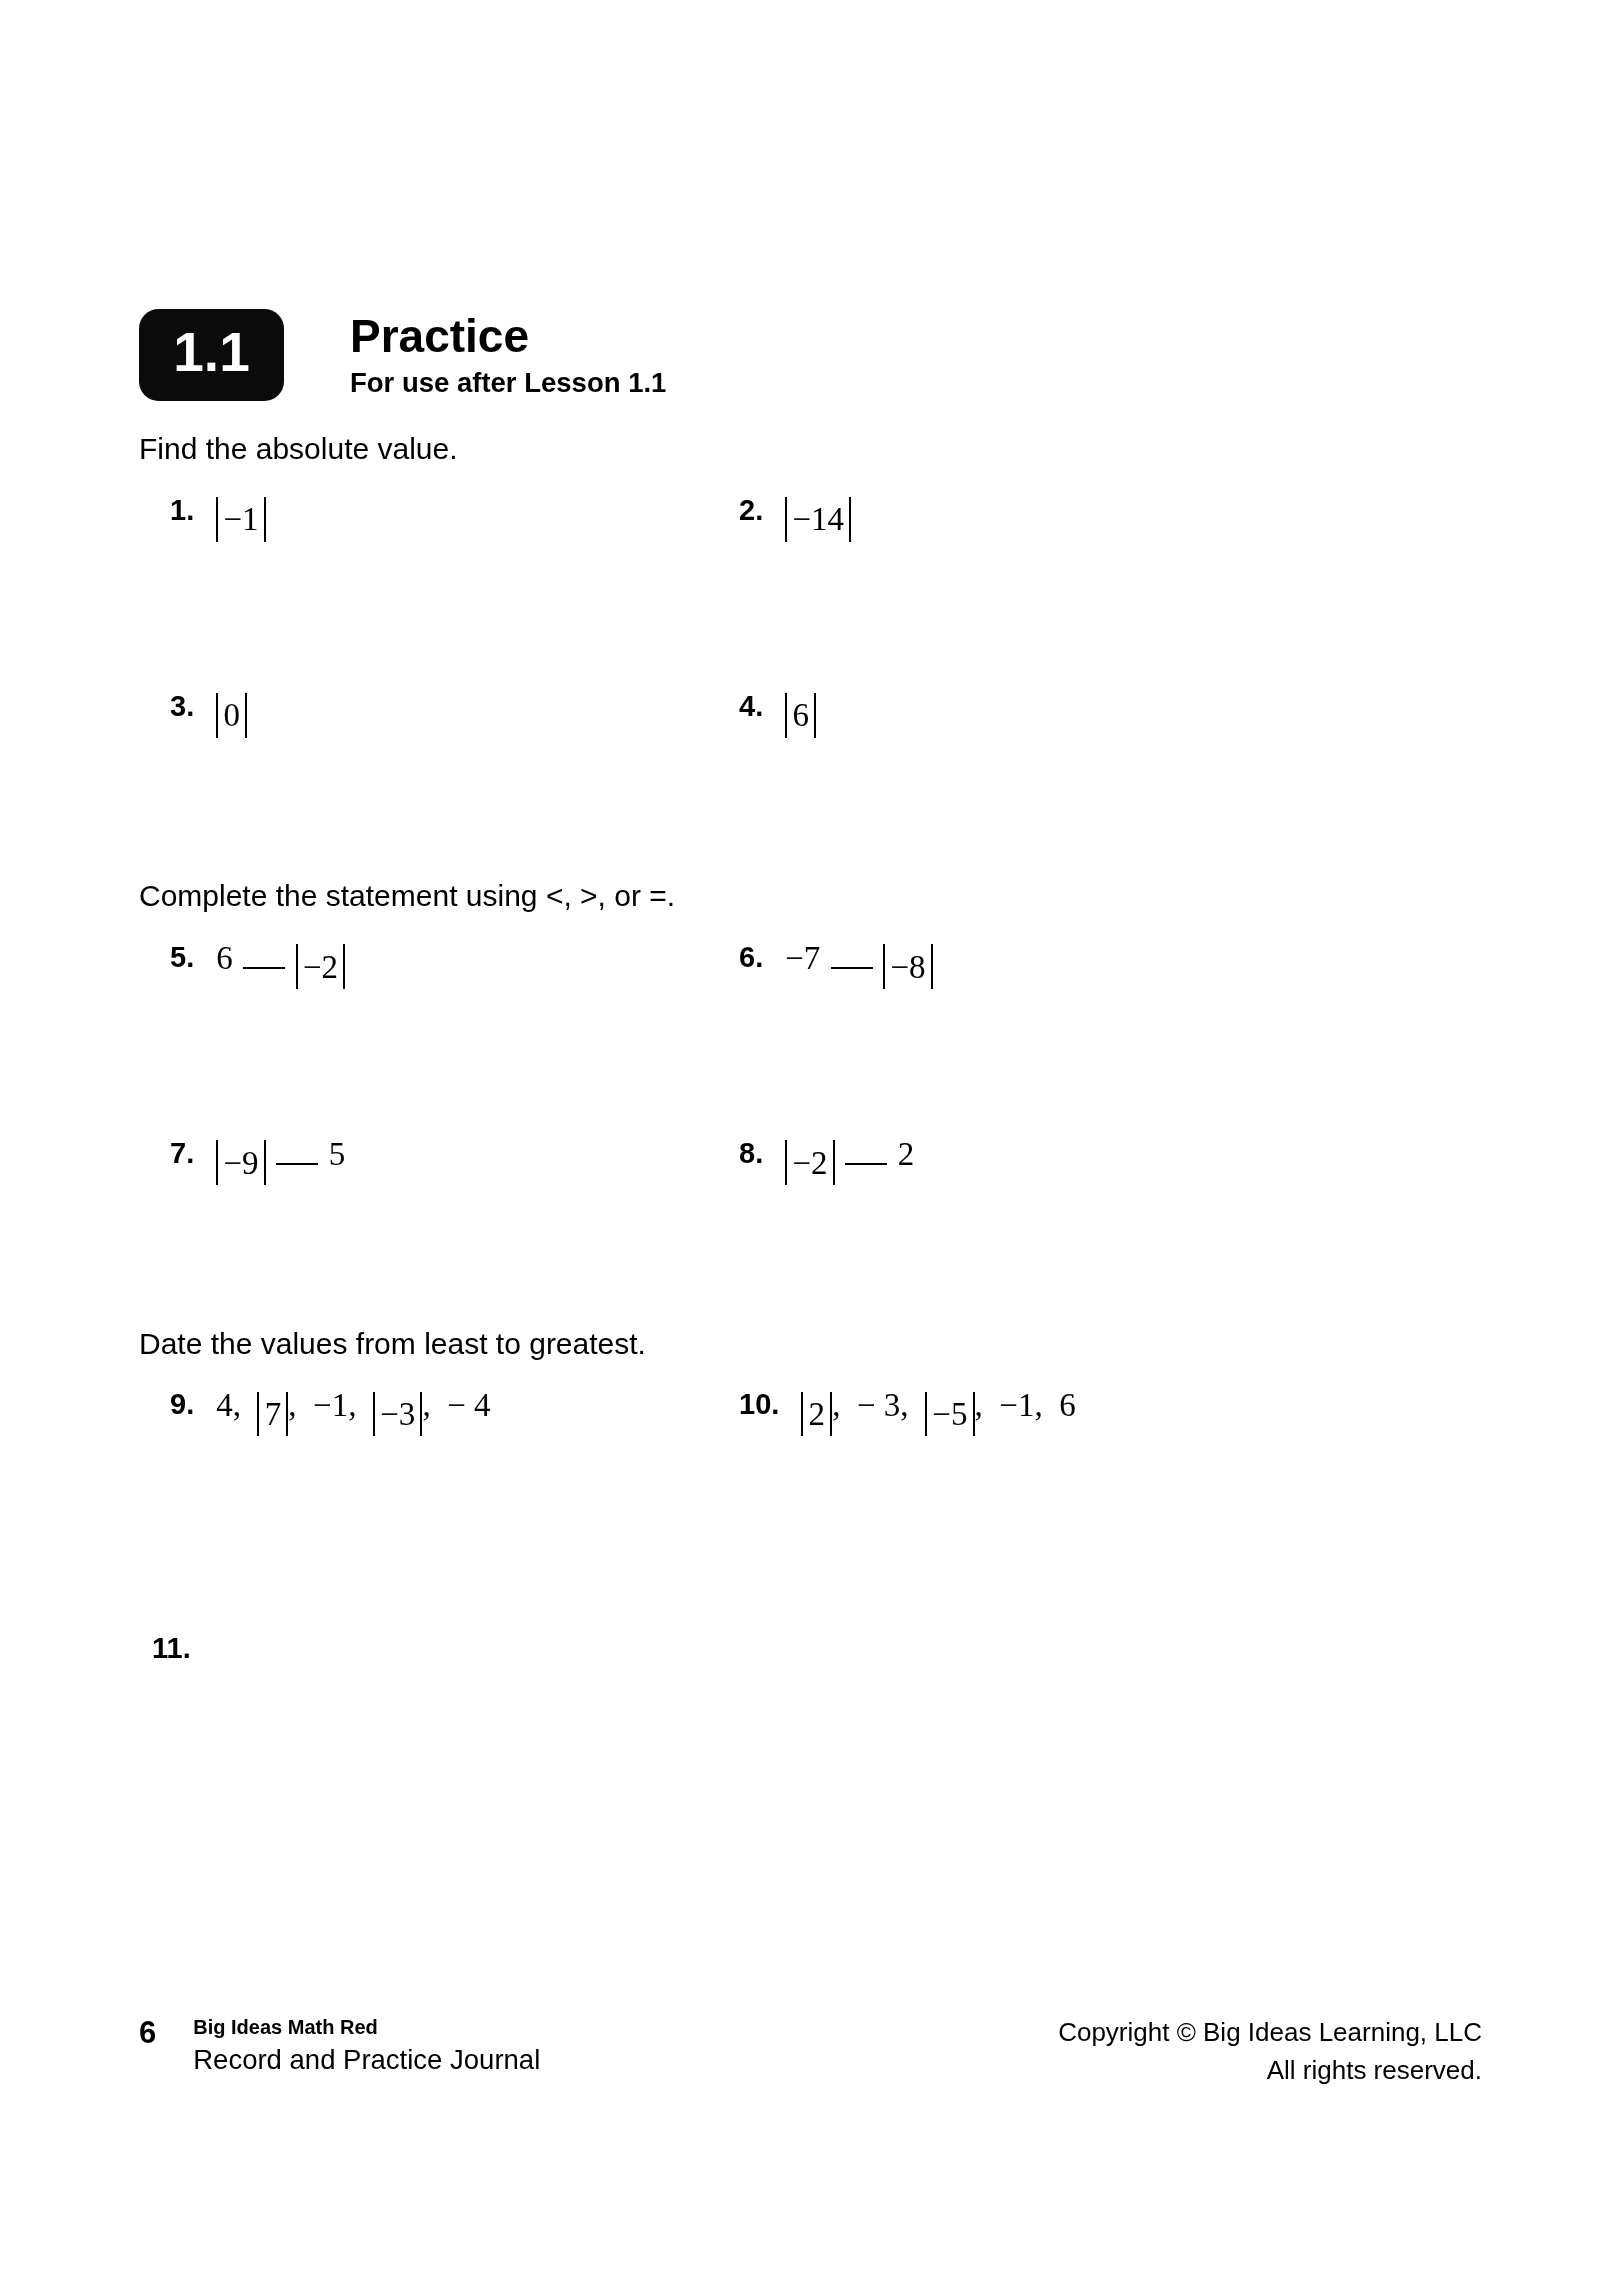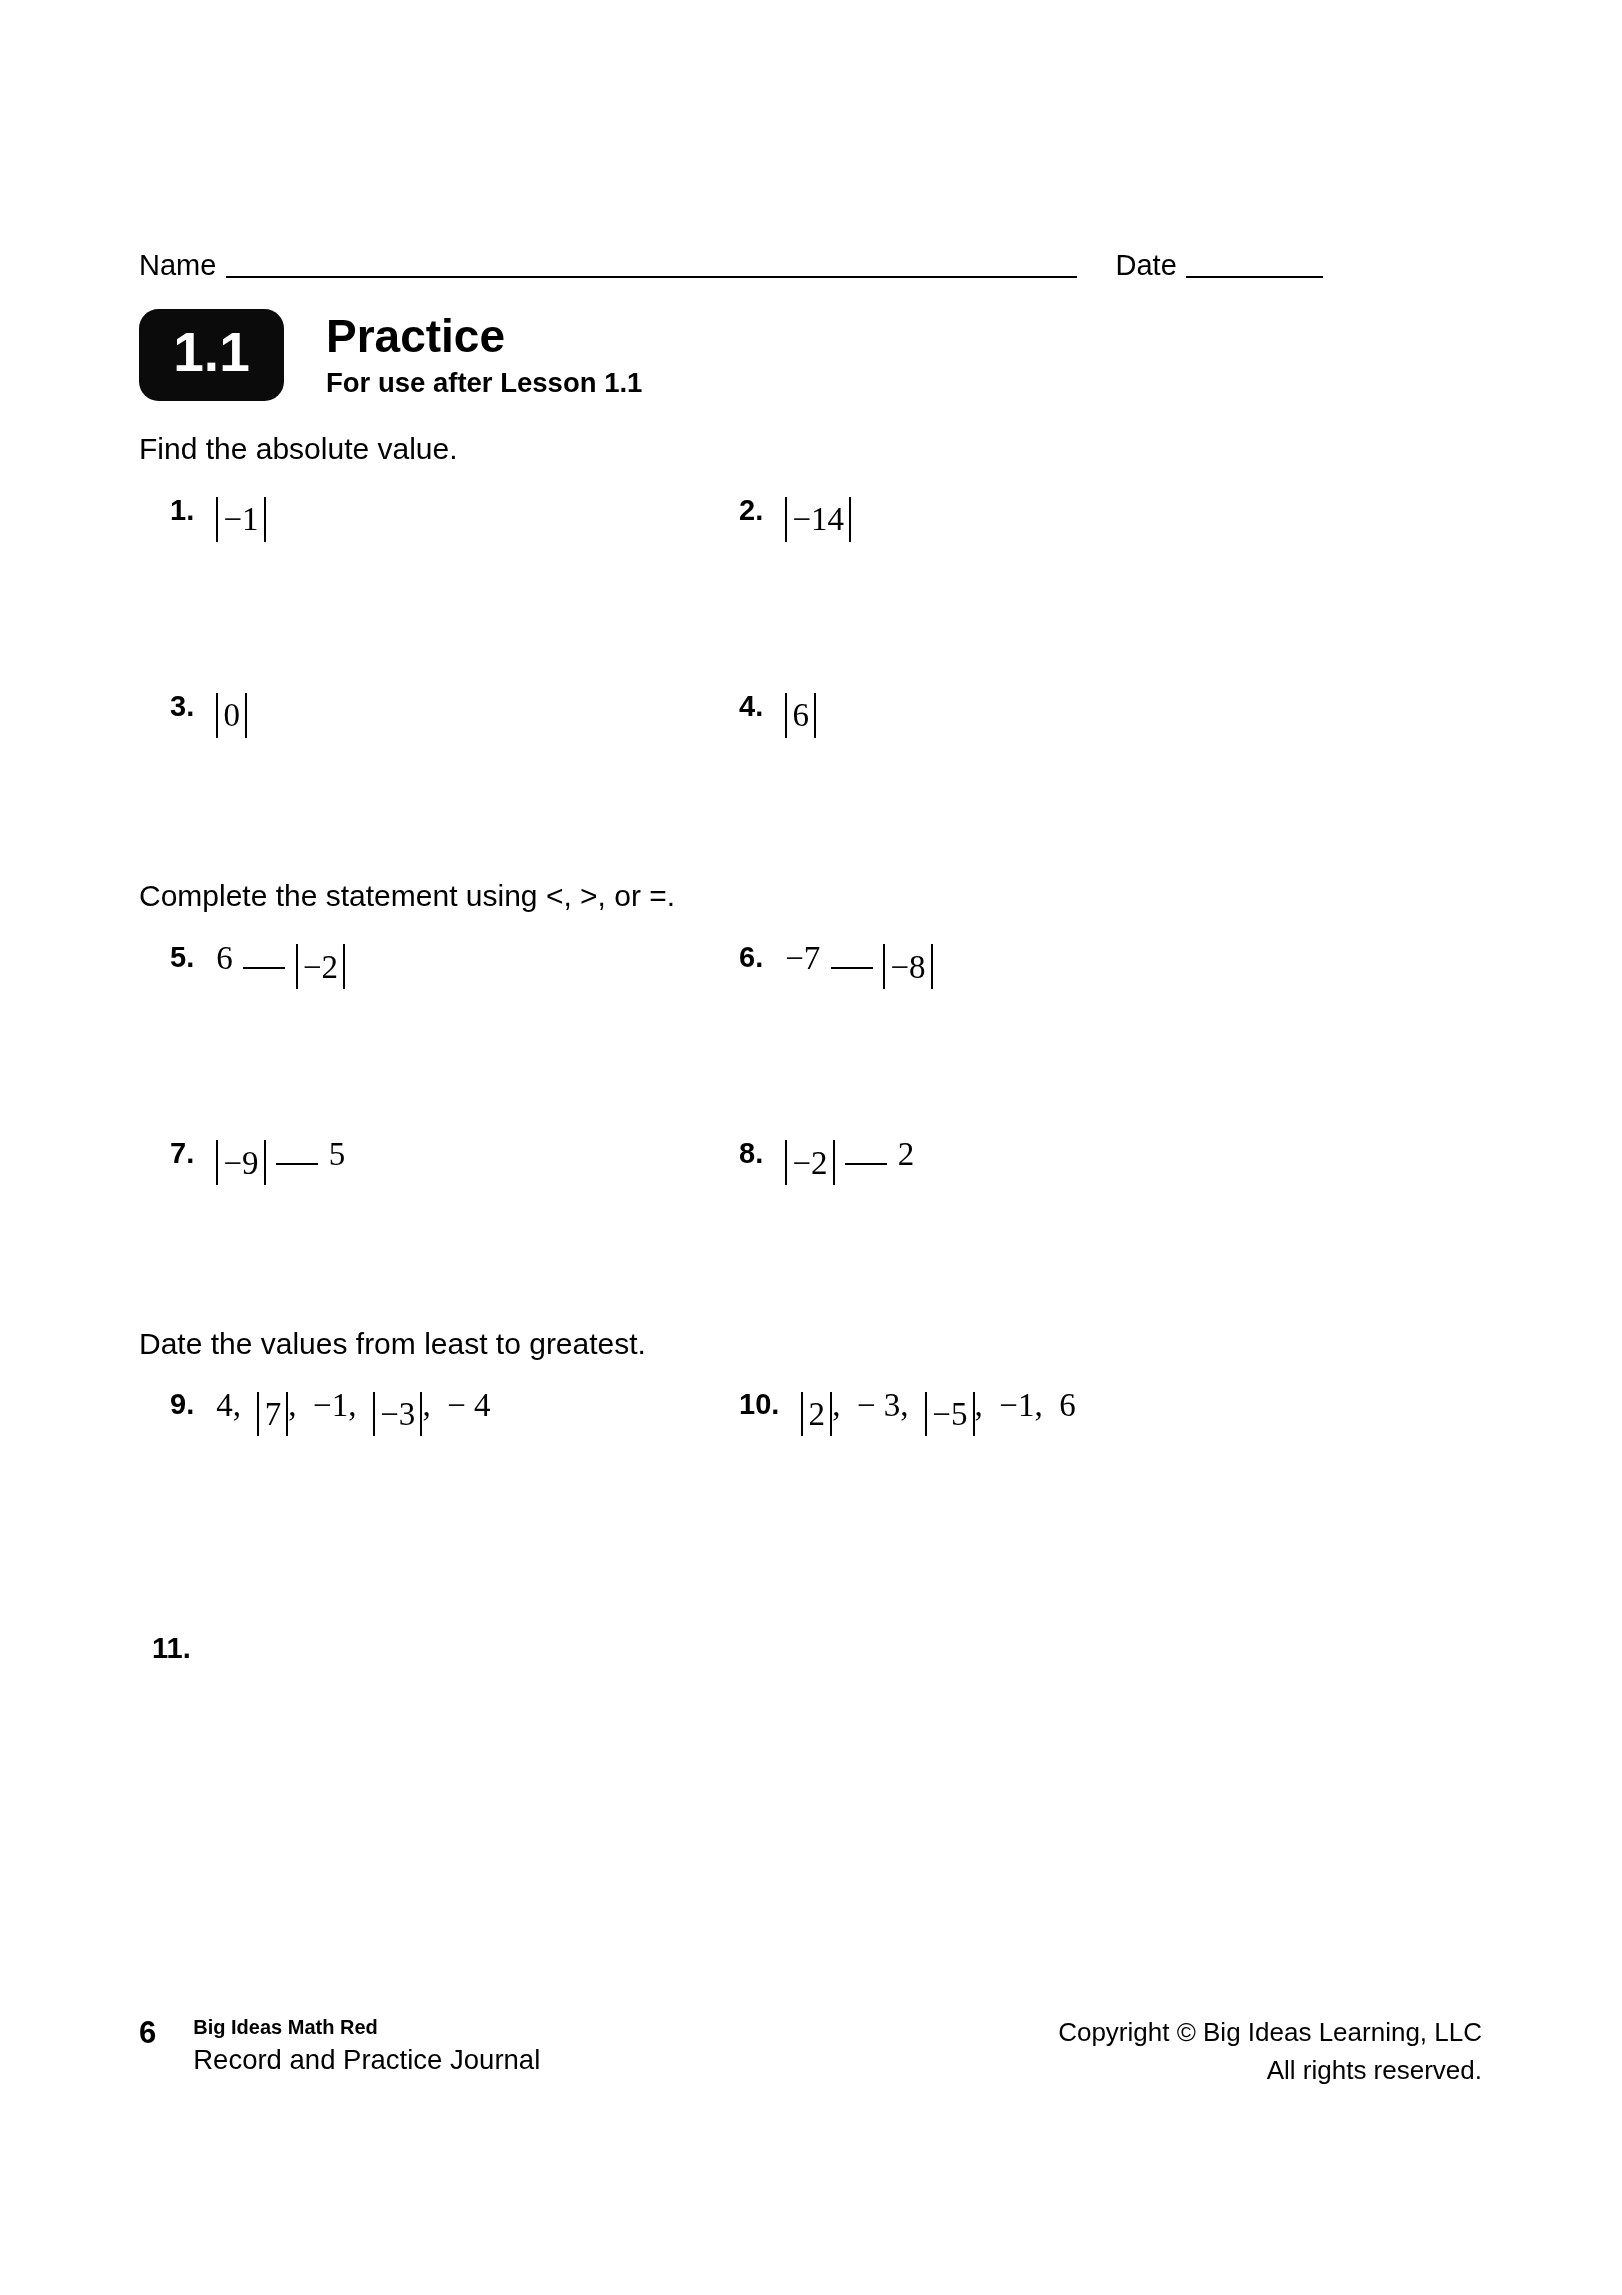--- a/index.html
+++ b/index.html
@@ -32,21 +32,21 @@
   }
   .name-line { width: 851px; }
   .date-gap { width: 39px; }
   .date-line { width: 137px; }
 
   
   .lesson-header {
     position: absolute;
     top: 309px; left: 139px;
     display: flex;
-    gap: 42px;
+    gap: 66px;
   }
   .lesson-badge {
     width: 145px; height: 92px;
     background: #0b0b0b;
     border-radius: 19.6px;
     color: #ffffff;
     font-size: 55px;
     font-weight: bold;
     display: flex;
     align-items: center;
@@ -133,27 +133,20 @@
   .page-number { font-size: 31px; font-weight: bold; padding-top: 1.3px; }
   .book-title { font-size: 20px; font-weight: bold; line-height: 1.35; }
   .book-subtitle { font-size: 27.5px; line-height: 1.35; }
   .footer-right { text-align: right; font-size: 26px; line-height: 1.45; }
 </style>
 </head>
 <body>
 
 <div class="page">
 
-  <div class="name-row">
-    <span class="field-label">Name</span>
-    <span class="fill-line name-line"></span>
-    <span class="date-gap"></span>
-    <span class="field-label">Date</span>
-    <span class="fill-line date-line"></span>
-  </div>
 
   <div class="lesson-header">
     <div class="lesson-badge">1.1</div>
     <div class="lesson-title-block">
       <div class="lesson-title">Practice</div>
       <div class="lesson-subtitle">For use after Lesson 1.1</div>
     </div>
   </div>
 
   <div class="sections">

